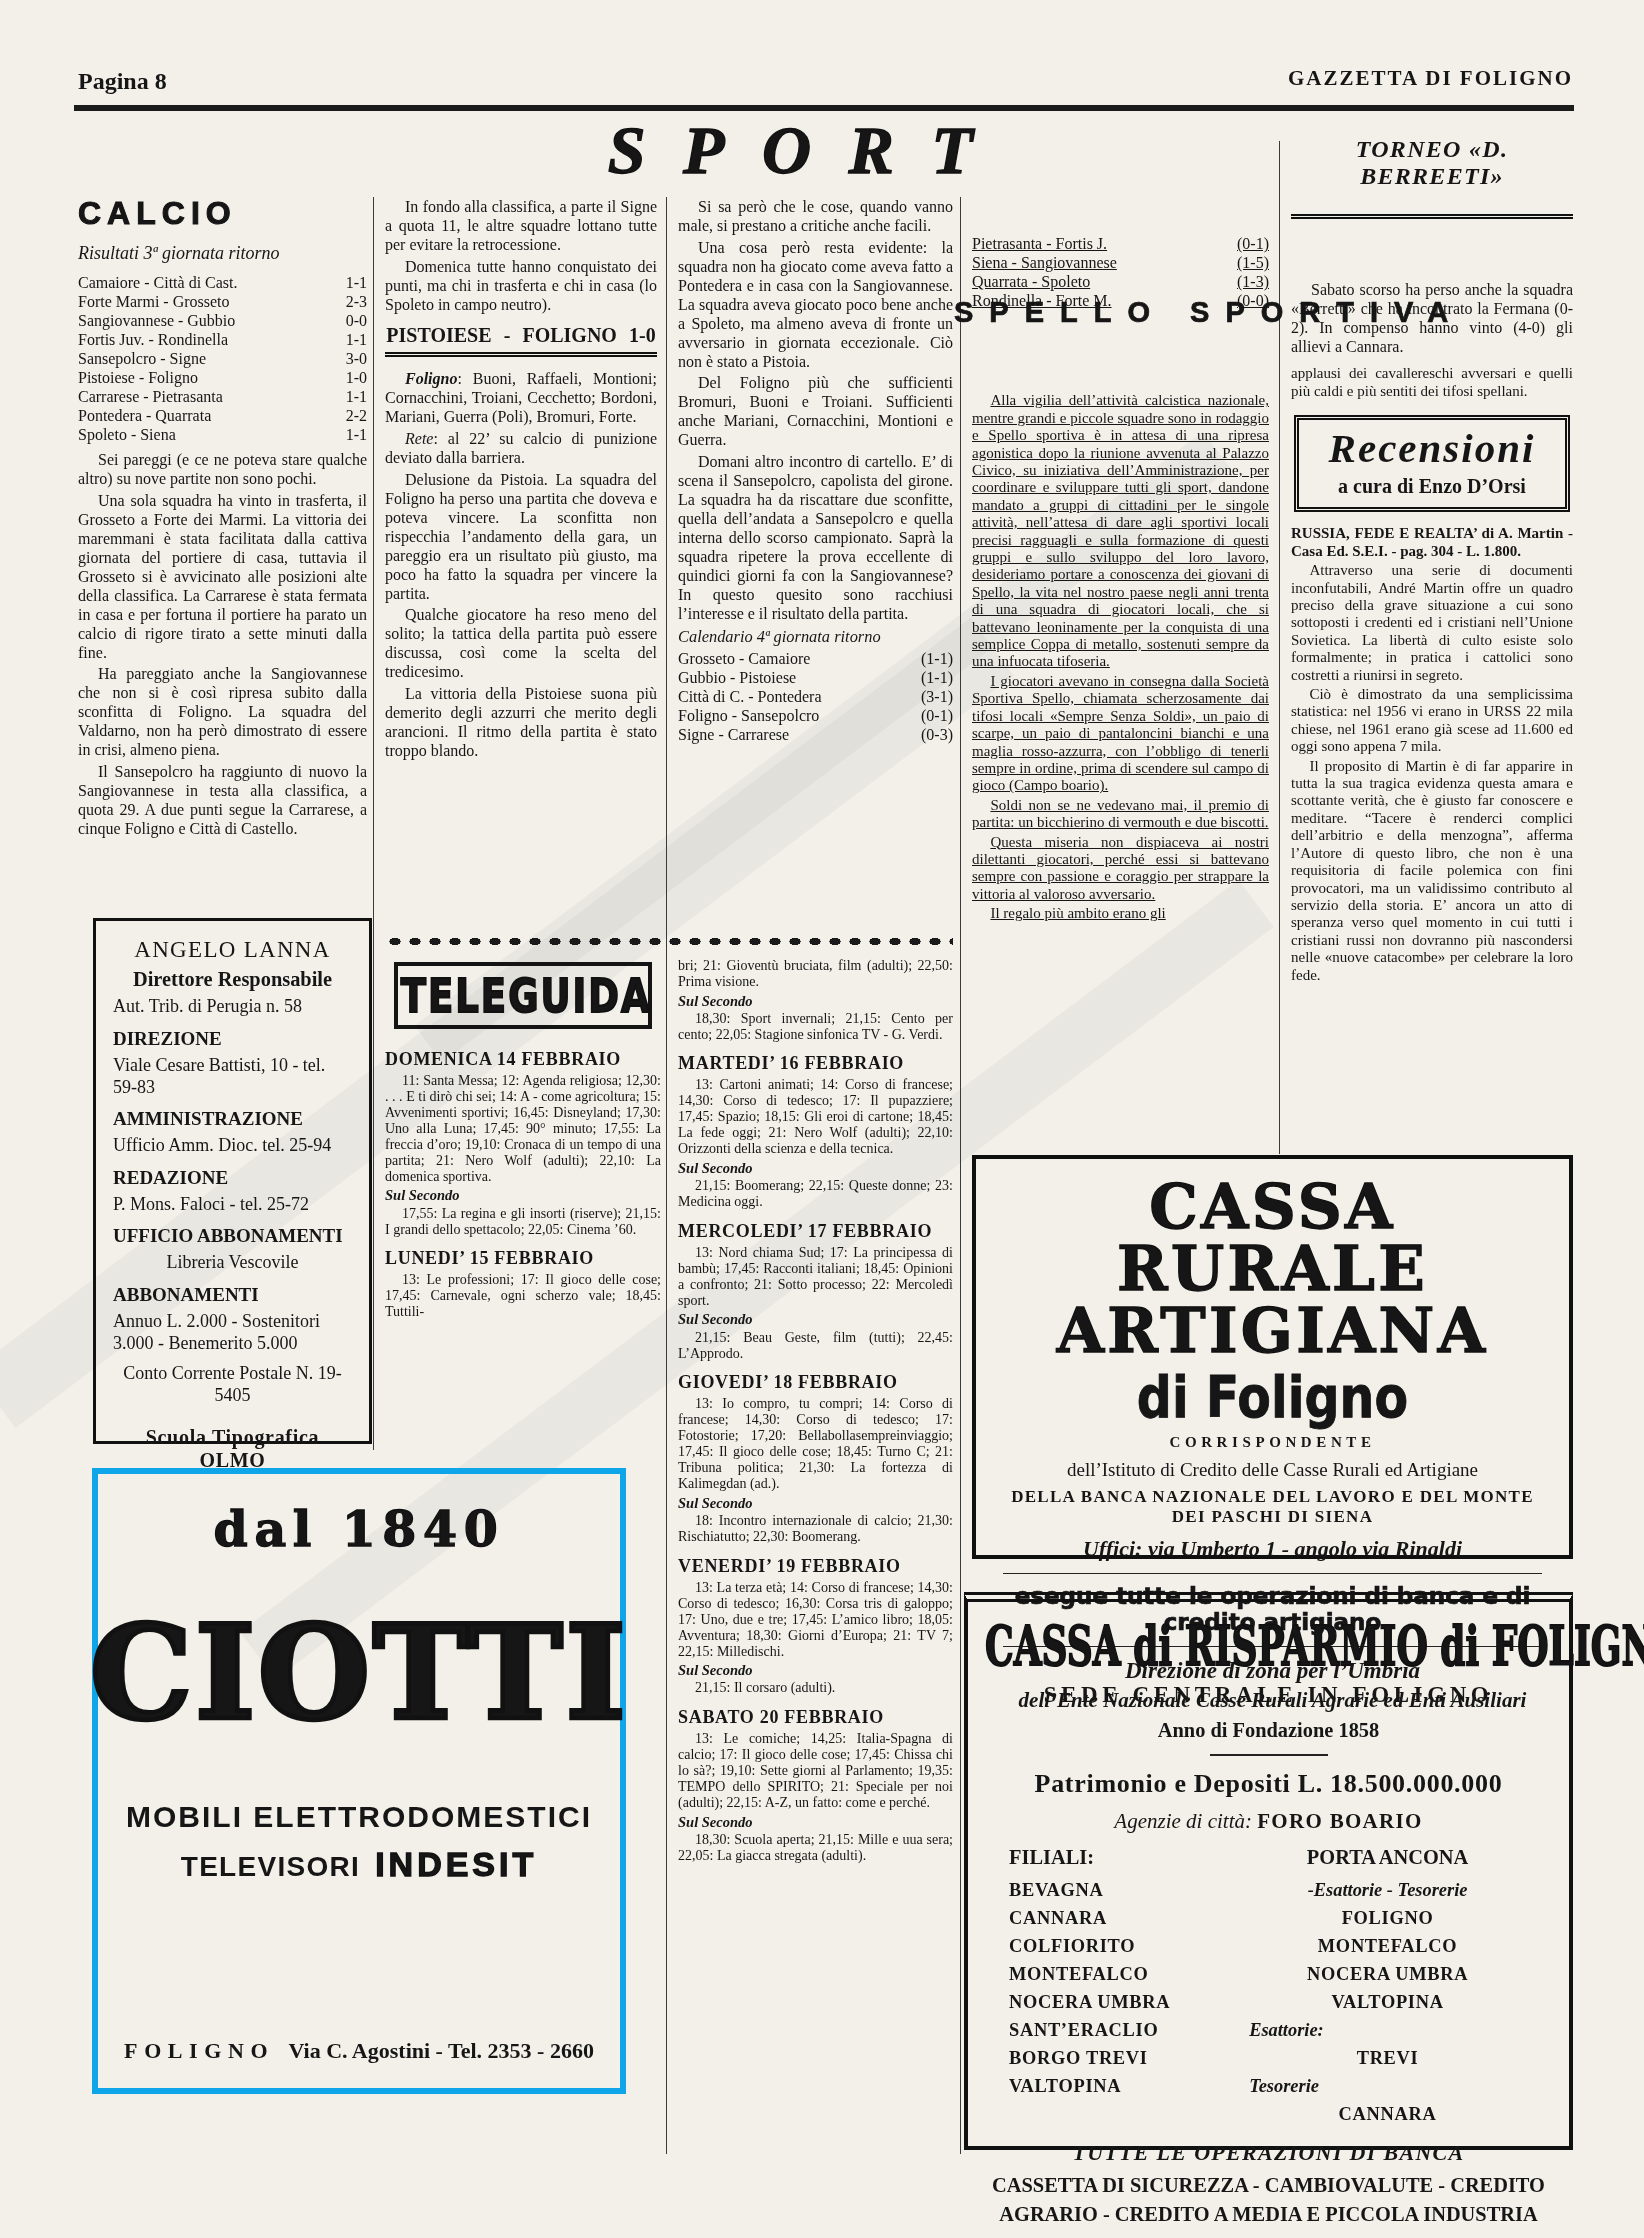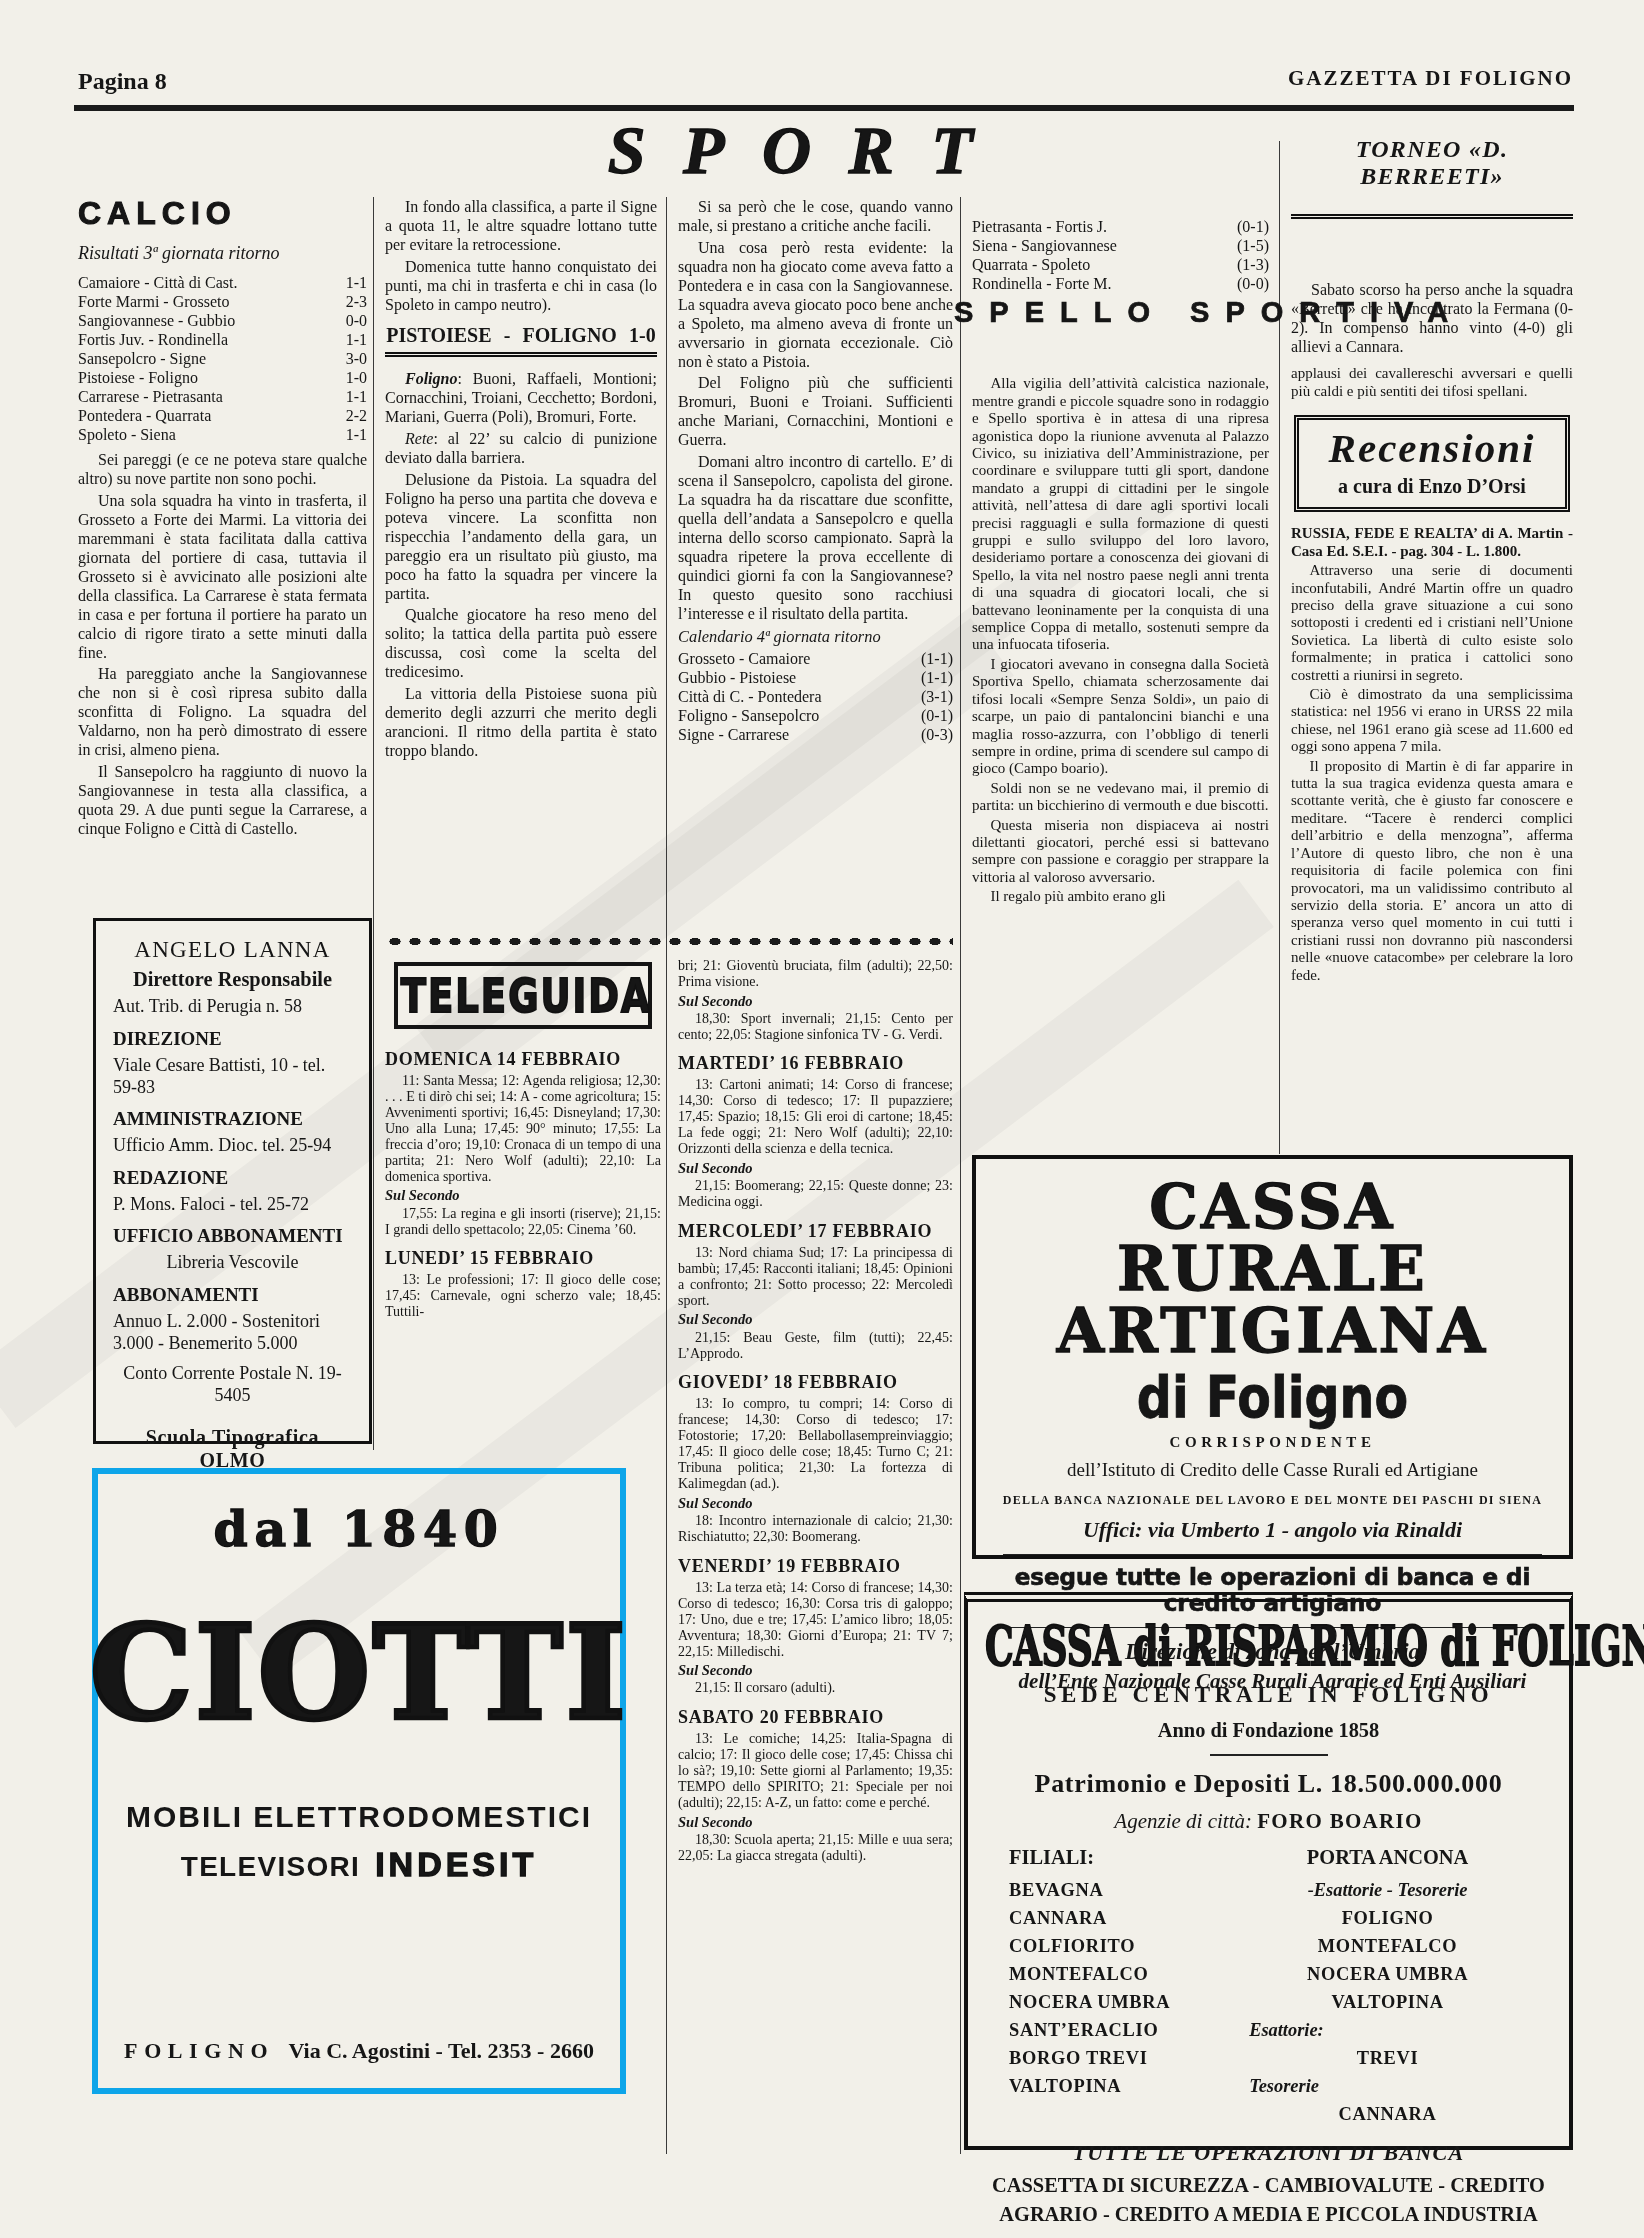--- a/index.html
+++ b/index.html
@@ -20,21 +20,21 @@
   .sport{position:absolute;left:559px;top:111px;width:500px;text-align:center;
          font-style:italic;font-weight:bold;font-size:68px;letter-spacing:0.55em;
          -webkit-text-stroke:1.3px #111;}
   
   .vr{position:absolute;width:1.3px;background:#3a3a3a;}
   
   .col{position:absolute;}
   .col1{left:78px;top:195px;width:289px;}
   .col2{left:385px;top:197px;width:272px;}
   .col3{left:678px;top:197px;width:275px;}
-  .col4{left:972px;top:195px;width:297px;}
+  .col4{left:972px;top:212px;width:297px;text-decoration:underline;}
   .colR{left:1291px;top:136px;width:282px;}
   
   .calcio-title{font-family:"Liberation Sans","DejaVu Sans",sans-serif;font-weight:bold;
                 font-size:32px;letter-spacing:6px;-webkit-text-stroke:1px #111;margin:0 0 10.5px 0;}
   .calcio-sub{font-style:italic;font-size:18px;margin:0 0 9.2px 0;}
   .row{display:flex;justify-content:space-between;font-size:16px;line-height:19px;}
   .results{margin-bottom:6.6px;}
   
   .match-head{display:flex;justify-content:space-between;align-items:baseline;
               font-weight:bold;font-size:20px;border-bottom:5.3px double #111;
@@ -75,21 +75,21 @@
   .sulsec{font-style:italic;font-weight:bold;font-size:14.5px;margin:2.6px 0 1.3px 0;}
   
   .cr-box{position:absolute;left:972px;top:1155px;width:601px;height:404px;border:4.6px solid #101010;
           text-align:center;padding:17px 20px 0 20px;}
   .cr-l1{font-family:"DejaVu Serif",serif;font-weight:bold;font-size:61px;line-height:1.02;
          letter-spacing:3.3px;-webkit-text-stroke:1.3px #111;}
   .cr-l2 .gothic{font-family:"DejaVu Sans",sans-serif;font-size:49px;letter-spacing:0;
          -webkit-text-stroke:0.7px #111;display:inline-block;transform:scaleY(1.15);vertical-align:baseline;}
   .cr-corr{font-weight:bold;font-size:15px;letter-spacing:4.6px;margin-top:9.2px;}
   .cr-ist{font-size:19px;margin-top:8px;}
-  .cr-banca{font-weight:bold;font-size:12px;letter-spacing:1.3px;margin-top:12px;}
+  .cr-banca{font-weight:bold;font-size:17px;letter-spacing:1.3px;margin-top:6px;}
   .cr-uffici{font-style:italic;font-weight:bold;font-size:22px;margin-top:9.2px;}
   .cr-rule{height:1.3px;background:#222;margin:10.5px 6.6px 0 6.6px;}
   .cr-esegue{font-family:"DejaVu Sans",sans-serif;font-weight:bold;font-size:23px;margin-top:9.2px;
              -webkit-text-stroke:0.7px #111;}
   .cr-dir1{font-style:italic;font-weight:bold;font-size:23px;margin-top:10.5px;}
   .cr-dir2{font-style:italic;font-weight:bold;font-size:21px;margin-top:4px;}
   
   .cs-box{position:absolute;left:964px;top:1592px;width:609px;height:558px;
           border-left:4px solid #111;border-right:4px solid #111;border-bottom:4px solid #111;
           border-top:10.5px double #111;text-align:center;padding:22.4px 17px 0 17px;}

